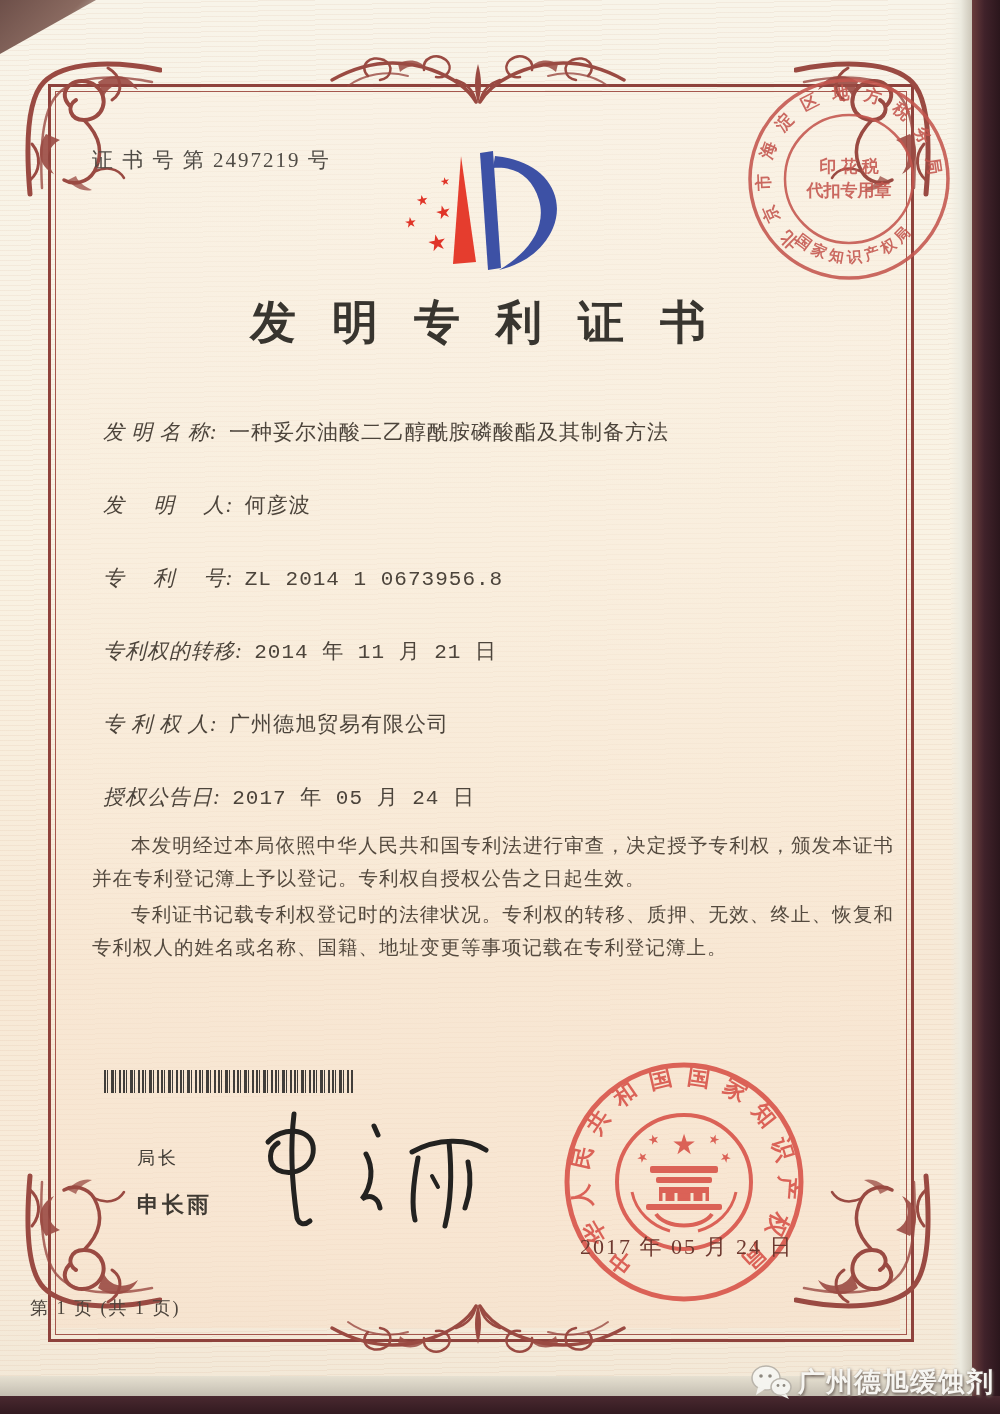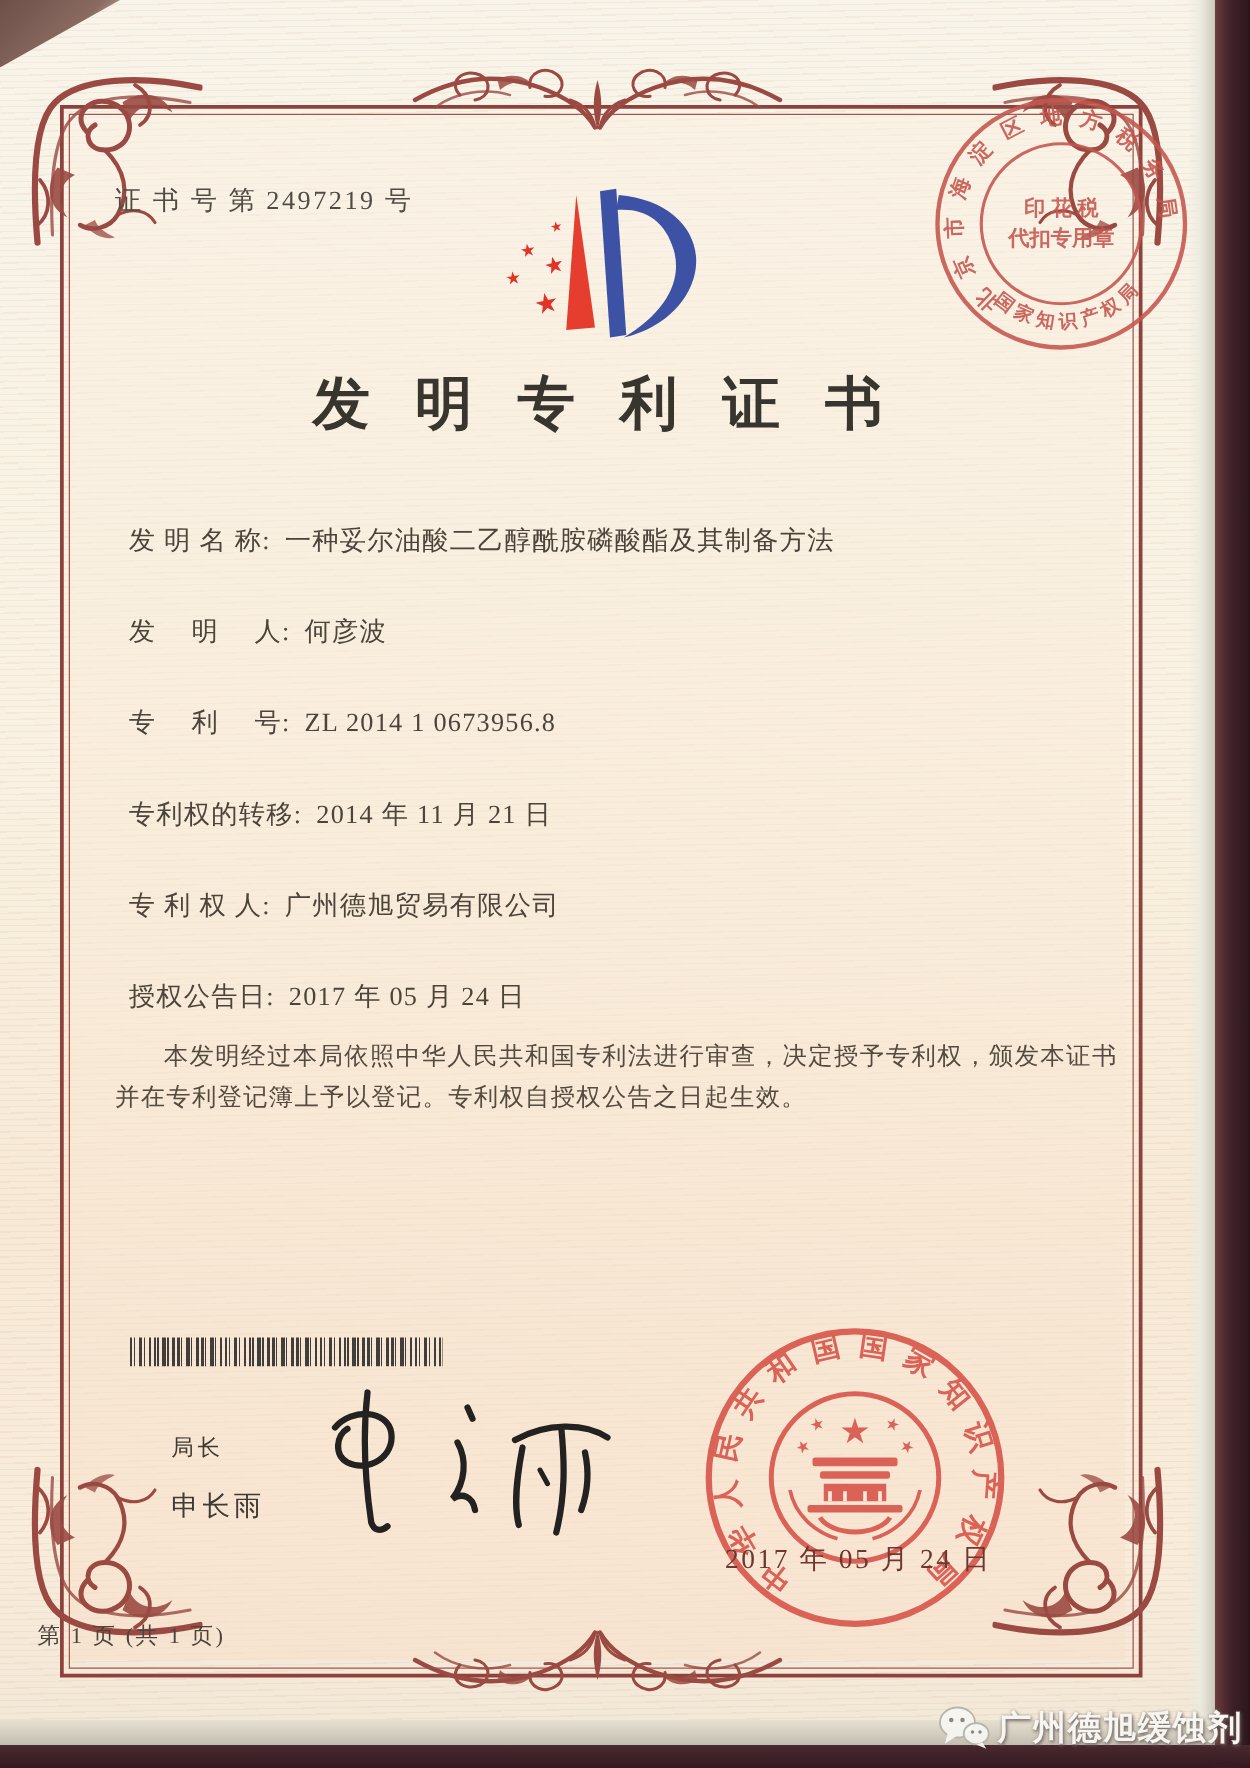--- a/index.html
+++ b/index.html
@@ -65,39 +65,39 @@
     position:absolute;left:92px;top:146px;font-size:21px;color:#4f4b45;letter-spacing:2px;
   }
   .logo{position:absolute;left:393px;top:144px;width:180px;height:134px;}
   .title{
     position:absolute;left:48px;top:292px;width:860px;text-align:center;
     font-size:46px;font-weight:bold;color:#38352f;letter-spacing:36px;text-indent:36px;
   }
   .tax-stamp{position:absolute;left:742px;top:72px;width:214px;height:214px;opacity:.88;}
   .fields{position:absolute;left:103px;top:0;width:780px;}
   .field-row{position:absolute;left:0;font-size:21px;color:#4c443b;white-space:nowrap;}
-  .field-row .flabel{letter-spacing:1px;}
-  .field-row .fvalue{margin-left:6px;letter-spacing:1px;}
+  .field-row .flabel{letter-spacing:1px;font-style:italic;}
+  .field-row .fvalue{margin-left:6px;letter-spacing:1px;font-family:Liberation Mono, monospace;}
   .f0{top:418px;} .f1{top:491px;} .f2{top:564px;} .f3{top:637px;} .f4{top:710px;} .f5{top:783px;}
   .paras{
     position:absolute;left:88px;top:826px;width:810px;
     font-size:19.5px;line-height:32.5px;color:#544a3f;text-align:justify;letter-spacing:1px;
   }
   .paras p{margin:4px;text-indent:2em;}
   .barcode{
     position:absolute;left:104px;top:1070px;width:250px;height:23px;opacity:.82;
     background:repeating-linear-gradient(90deg,
       #191919 0 2px, transparent 2px 3px,
       #191919 3px 4px, transparent 4px 7px,
       #191919 7px 10px, transparent 10px 11px,
       #191919 11px 12px, transparent 12px 15px,
       #191919 15px 17px, transparent 17px 19px);
   }
   .signer-title{position:absolute;left:137px;top:1146px;font-size:18px;color:#3f3a33;letter-spacing:3px;}
-  .signer-name{position:absolute;left:137px;top:1190px;font-size:22px;color:#3f3a33;letter-spacing:3px;}
+  .signer-name{position:absolute;left:137px;top:1190px;font-size:22px;color:#3f3a33;letter-spacing:3px;font-weight:bold;}
   .signature{position:absolute;left:252px;top:1098px;width:250px;height:140px;}
   .main-seal{position:absolute;left:556px;top:1054px;width:256px;height:256px;opacity:.9;}
   .seal-date{
     position:absolute;left:580px;top:1232px;font-size:22px;color:#6d382f;letter-spacing:2px;z-index:5;
   }
   .page-footer{
     position:absolute;left:30px;top:1296px;width:830px;
     font-size:18px;color:#4c443c;letter-spacing:2px;
   }
   .watermark{
@@ -288,20 +288,21 @@
     <span class="fvalue">广州德旭贸易有限公司</span>
   </div>
   <div class="field-row f5">
     <span class="flabel">授权公告日:</span>
     <span class="fvalue">2017 年 05 月 24 日</span>
   </div>
 </div>
 
 <div class="paras">
   <p>本发明经过本局依照中华人民共和国专利法进行审查，决定授予专利权，颁发本证书并在专利登记簿上予以登记。专利权自授权公告之日起生效。</p>
+  <p>专利证书记载专利权登记时的法律状况。专利权的转移、质押、无效、终止、恢复和专利权人的姓名或名称、国籍、地址变更等事项记载在专利登记簿上。</p>
 </div>
 
 <div class="barcode"></div>
 <div class="signer-title">局长</div>
 <div class="signer-name">申长雨</div>
 
 <svg class="signature" viewBox="0 0 250 140">
   <g fill="none" stroke="#232220" stroke-width="5" stroke-linecap="round">
     <path d="M42,16 C38,50 40,86 45,120 C47,126 52,128 58,123"></path>
     <path d="M16,44 C30,28 58,30 61,48 C64,68 42,80 26,72 C15,66 17,50 26,45"></path>

